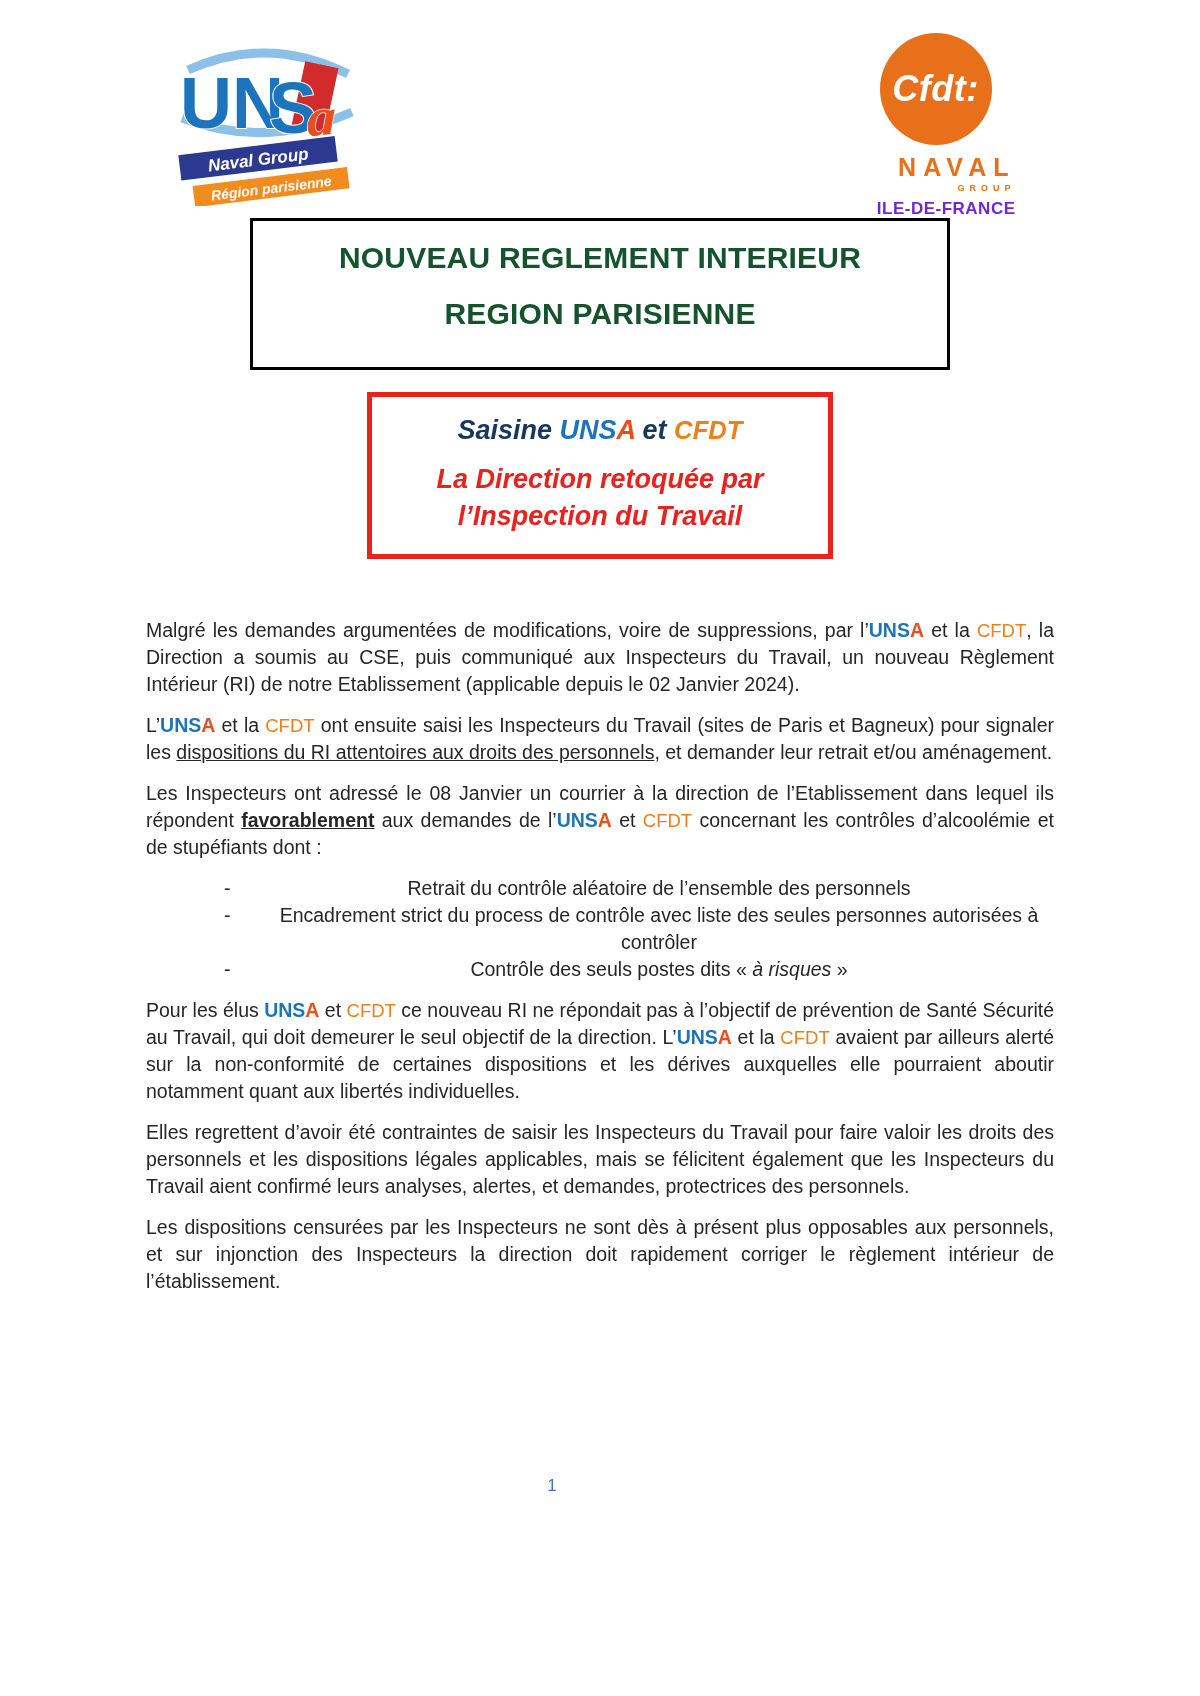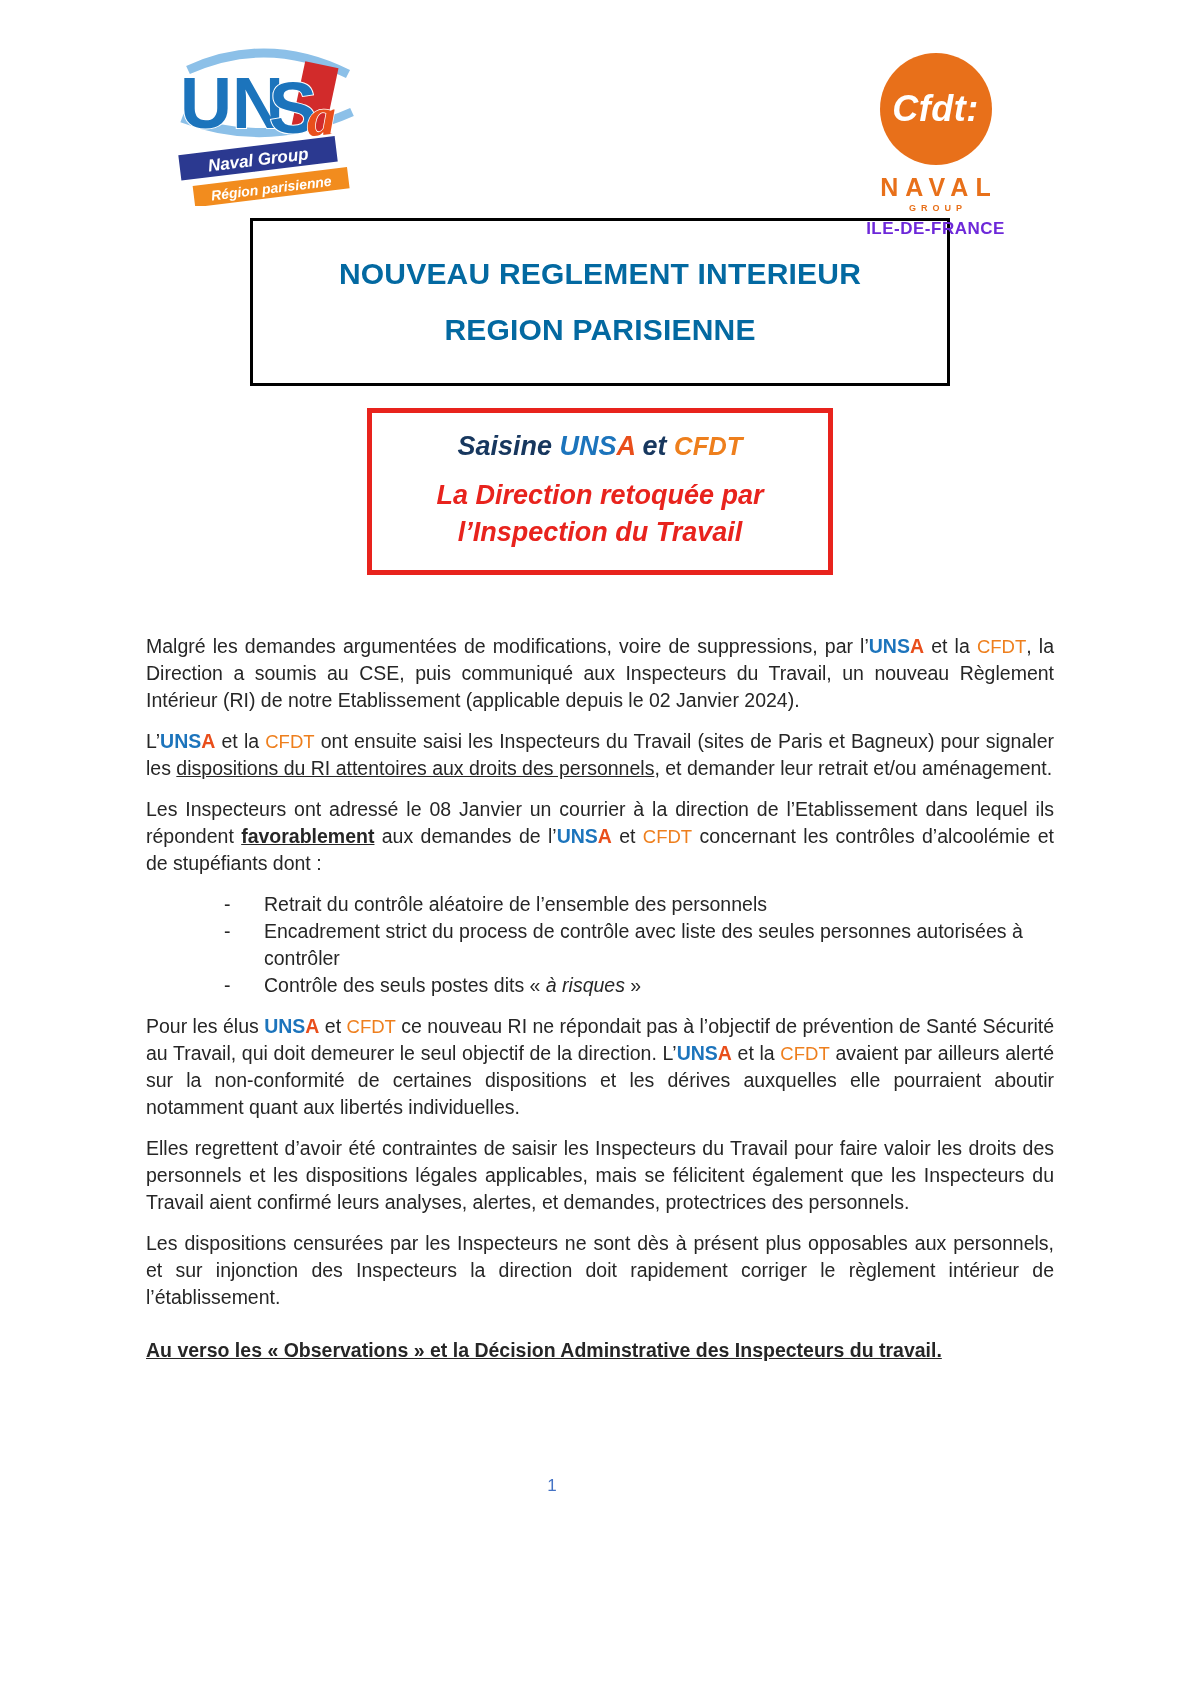--- a/index.html
+++ b/index.html
@@ -17,38 +17,38 @@
   }
 
   
   .unsa-logo { position:absolute; left:132px; top:34px; width:185px; height:172px; }
   .unsa-svg { width:100%; height:100%; }
   .unsa-letters { font-family:"Liberation Sans",sans-serif; font-weight:bold; font-size:72px; fill:#1C74BC; stroke:#ffffff; stroke-width:2px; paint-order:stroke; }
   .unsa-letter-a { font-family:"Liberation Serif",serif; font-weight:bold; font-style:italic; font-size:58px; fill:#E94E1B; stroke:#ffffff; stroke-width:1.5px; paint-order:stroke; }
   .banner-text { font-family:"Liberation Sans",sans-serif; font-weight:bold; font-style:italic; font-size:17px; fill:#ffffff; text-anchor:middle; }
   .banner-text.small { font-size:14px; }
 
-  .cfdt-logo { position:absolute; left:812px; top:53px; width:160px; text-align:center; }
+  .cfdt-logo { position:absolute; left:812px; top:33px; width:160px; text-align:right; }
   .cfdt-circle {
     width:112px; height:112px; border-radius:50%;
     background:#E8701A; margin:0 auto;
     display:flex; align-items:center; justify-content:center;
   }
   .cfdt-circle span { color:#ffffff; font-weight:bold; font-style:italic; font-size:36px; letter-spacing:0.5px; }
   .cfdt-naval { margin-top:8px; color:#E8701A; font-weight:bold; font-size:25px; letter-spacing:7px; padding-left:7px; }
   .cfdt-group { color:#E8701A; font-weight:bold; font-size:9px; letter-spacing:5px; padding-left:5px; margin-top:1px; }
   .cfdt-region { margin-top:6px; color:#6d28d9; font-weight:bold; font-size:17px; letter-spacing:0.5px; }
 
   
   .title-box {
     width:700px; margin:218px auto 0 auto;
     border:3px solid #000000;
     text-align:center;
-    padding:36px 20px 36px 20px;
-    color:#0369a1;
+    padding:20px 20px 36px 20px;
+    color:#14532d;
   }
   .title-line1, .title-line2 { font-weight:bold; font-size:30px; letter-spacing:0.2px; }
   .title-line2 { margin-top:22px; }
 
   
   .red-box {
     width:466px; margin:22px auto 8px auto;
     border:5px solid #E8231D;
     text-align:center;
     padding:18px 12px 22px 12px;
@@ -60,21 +60,21 @@
 
   
   .body-text {
     width:908px; margin:58px auto 0 auto;
     font-size:19.5px; line-height:27px;
     text-align:justify;
     color:#262626;
   }
   .body-text p { margin-bottom:14px; }
   .flyer-list { list-style:none; margin:0 0 14px 78px; }
-  .flyer-list li { position:relative; padding-left:40px; text-align:left; }
+  .flyer-list li { position:relative; padding-left:40px; text-align:center; }
   .flyer-list li::before { content:"-"; position:absolute; left:0; top:0; }
 
   .footer-line {
     margin-top:26px;
     font-weight:bold;
     text-decoration:underline;
     font-size:19.5px;
     text-align:left;
   }
 
@@ -147,18 +147,17 @@
     <ul class="flyer-list">
       <li><span>Retrait du contrôle aléatoire de l’ensemble des personnels</span></li>
       <li><span>Encadrement strict du process de contrôle avec liste des seules personnes autorisées à contrôler</span></li>
       <li><span>Contrôle des seuls postes dits « </span><span class="i">à risques</span><span> »</span></li>
     </ul>
 
     <p><span>Pour les élus </span><span class="unsa">UNS</span><span class="unsa-a">A</span><span> et </span><span class="cfdt">CFDT</span><span> ce nouveau RI ne répondait pas à l’objectif de prévention de Santé Sécurité au Travail, qui doit demeurer le seul objectif de la direction. L’</span><span class="unsa">UNS</span><span class="unsa-a">A</span><span> et la </span><span class="cfdt">CFDT</span><span> avaient par ailleurs alerté sur la non-conformité de certaines dispositions et les dérives auxquelles elle pourraient aboutir notamment quant aux libertés individuelles.</span></p>
     <p><span>Elles regrettent d’avoir été contraintes de saisir les Inspecteurs du Travail pour faire valoir les droits des personnels et les dispositions légales applicables, mais se félicitent également que les Inspecteurs du Travail aient confirmé leurs analyses, alertes, et demandes, protectrices des personnels.</span></p>
     <p><span>Les dispositions censurées par les Inspecteurs ne sont dès à présent plus opposables aux personnels, et sur injonction des Inspecteurs la direction doit rapidement corriger le règlement intérieur de l’établissement.</span></p>
 
-    <p class="footer-line">Au verso les « Observations » et la Décision Adminstrative des Inspecteurs du travail.</p>
   </main>
 
   <div class="page-number">1</div>
 
 </div>
 
 </body></html>

